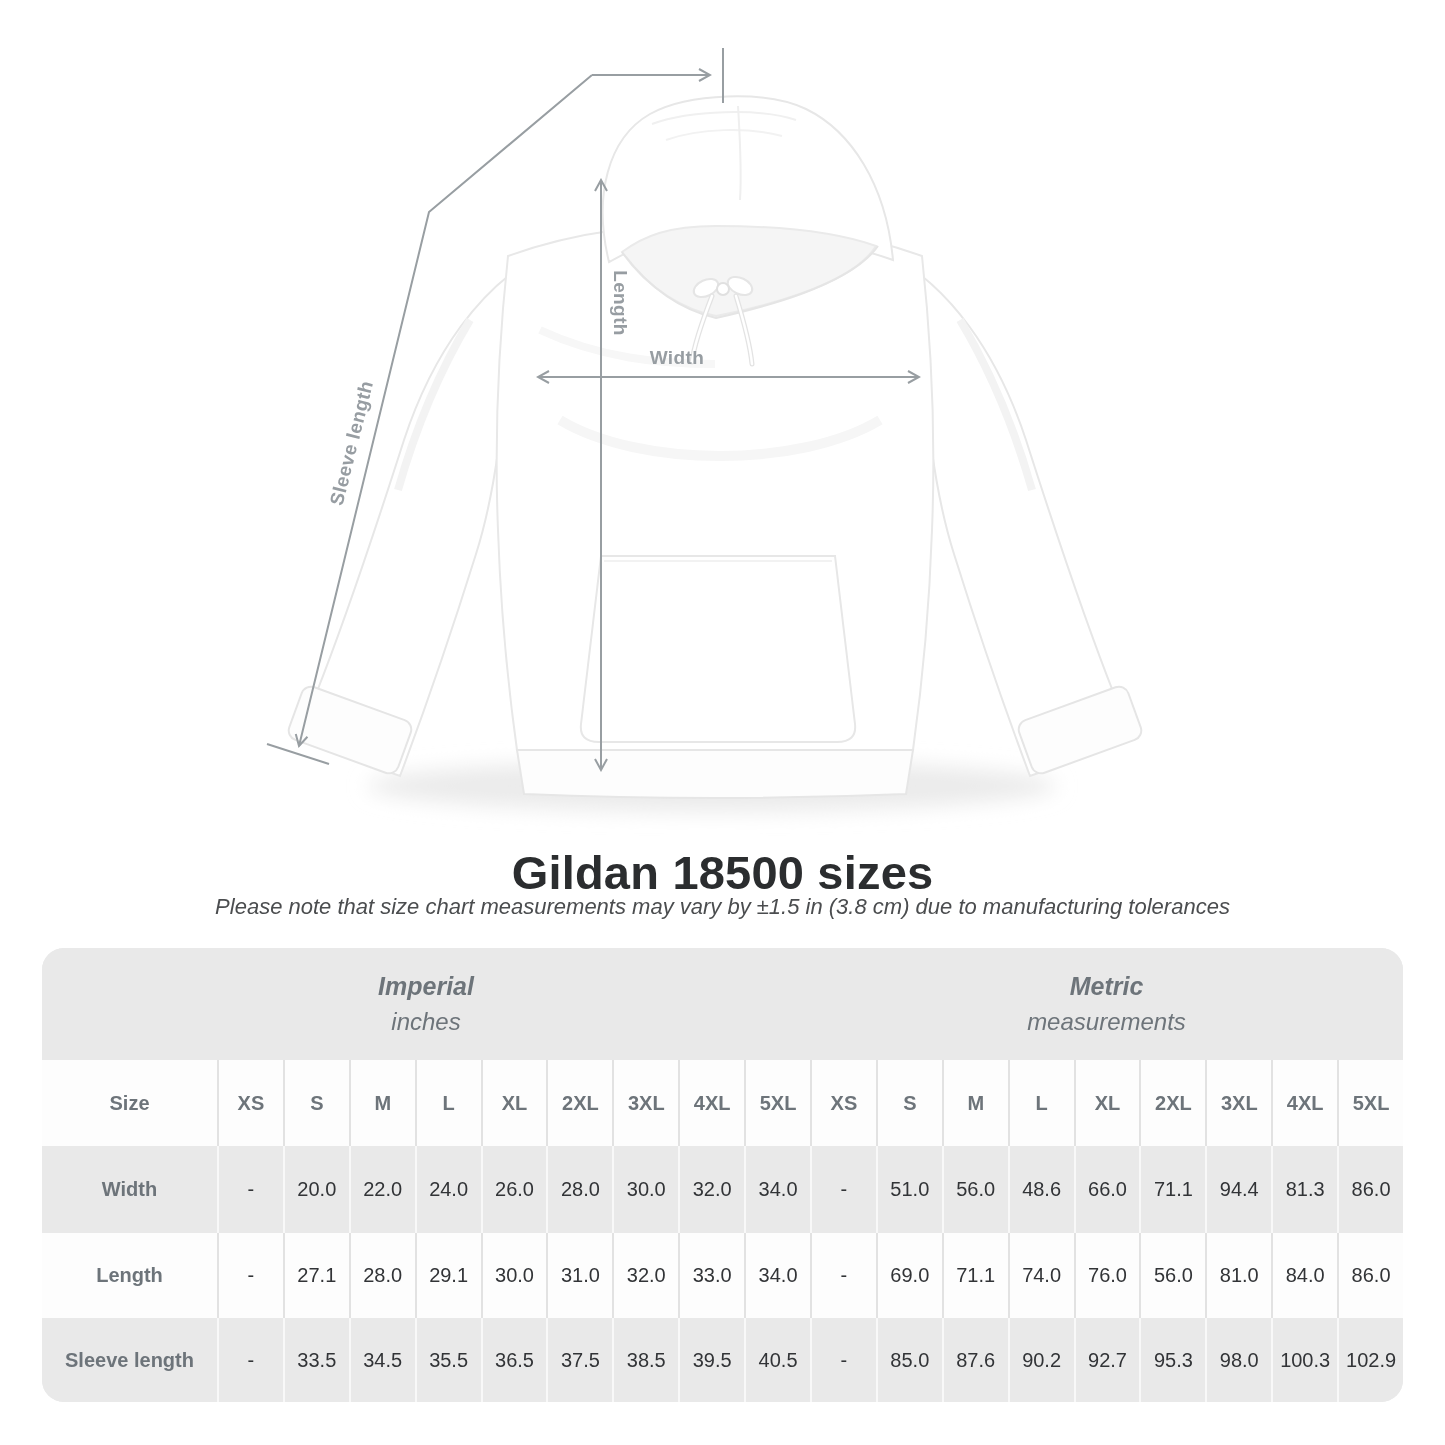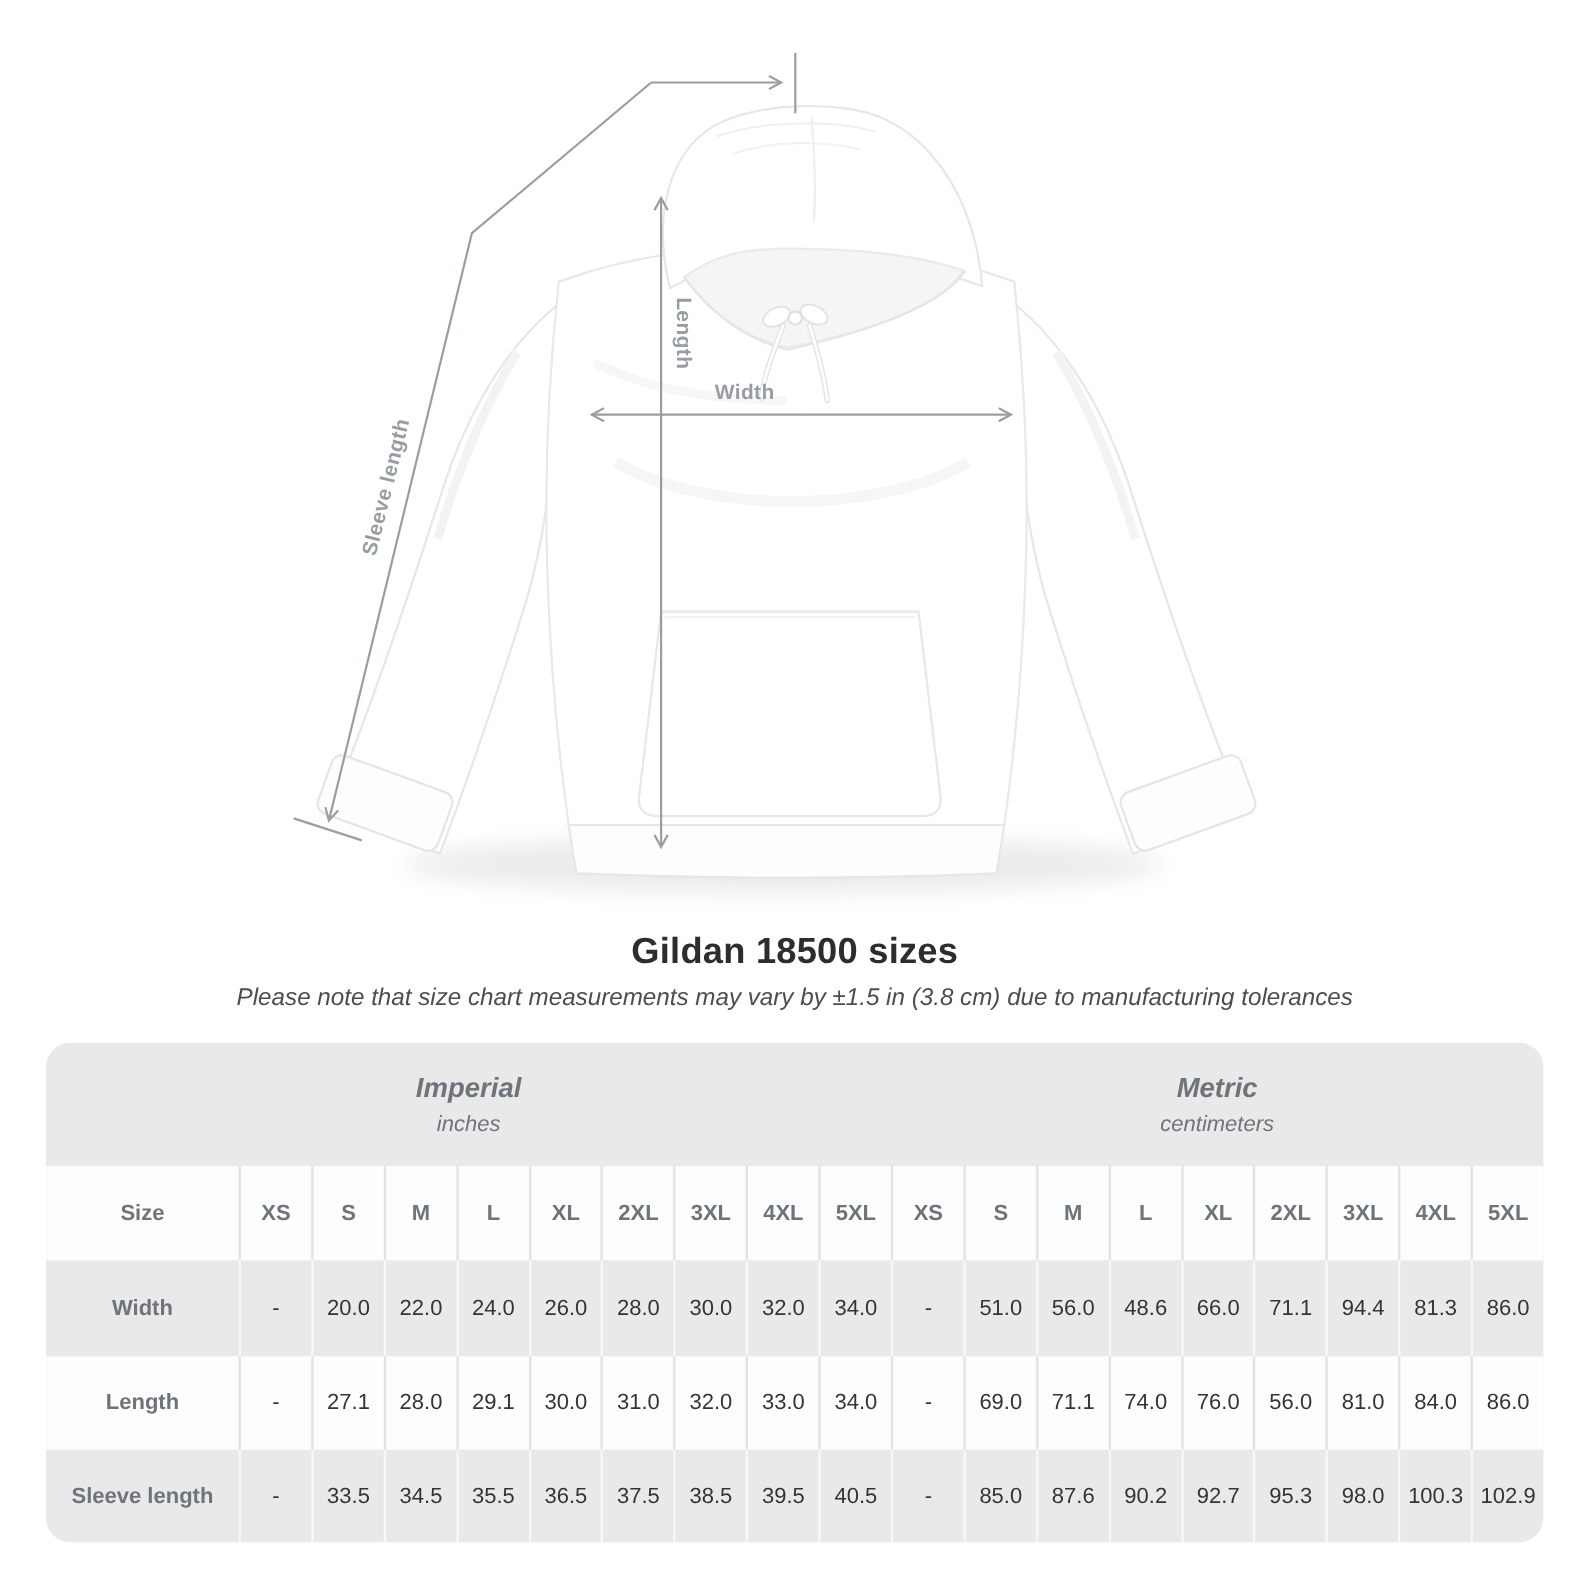--- a/index.html
+++ b/index.html
@@ -8,33 +8,33 @@
   
   .diagram{position:absolute;left:0;top:0;width:1445px;height:845px;}
   .diagram svg{position:absolute;left:0;top:0;}
   .measure-label{position:absolute;color:#979da2;font-weight:700;font-size:19px;
                  letter-spacing:.4px;white-space:nowrap;}
   .width-label{left:677px;top:358px;transform:translate(-50%,-50%);}
   .length-label{left:620px;top:303px;transform:translate(-50%,-50%) rotate(90deg);}
   .sleeve-label{left:352px;top:443px;transform:translate(-50%,-50%) rotate(-76deg);}
   
   .title{position:absolute;left:0;top:845px;width:100%;margin:0;text-align:center;
-         font-size:33px;font-weight:700;color:#2b2d2f;letter-spacing:.2px;}
+         font-size:47px;font-weight:700;color:#2b2d2f;letter-spacing:.2px;}
   .note{position:absolute;left:0;top:894px;width:100%;margin:0;text-align:center;
         font-style:italic;font-size:22px;color:#4b4d4f;}
   
   .size-table{position:absolute;left:42px;top:948px;width:1361px;border-radius:22px;
               overflow:hidden;background:#e9e9e9;}
   .group-row{display:flex;height:112px;background:#e9e9e9;}
   .group{display:flex;flex-direction:column;justify-content:center;align-items:center;
          gap:7px;text-align:center;}
   .group.imperial{width:768px;text-align:center;}
   .group.metric{flex:1;}
   .group-title{font-size:25px;font-weight:700;font-style:italic;color:#6d747a;}
-  .group-sub{font-size:20px;font-style:italic;color:#6d747a;}
+  .group-sub{font-size:24px;font-style:italic;color:#6d747a;}
   .grid{display:grid;grid-template-columns:175px repeat(18,1fr);}
   .cell{display:flex;align-items:center;justify-content:center;font-size:20px;
         border-left:2px solid transparent;}
   .cell.rowfirst{border-left:none;}
   .cell.white{background:#fdfdfd;border-left-color:#e2e2e2;}
   .cell.white.rowfirst{border-left-color:transparent;}
   .cell.gray{background:#e9e9e9;border-left-color:#f8f8f8;}
   .cell.gray.rowfirst{border-left-color:transparent;}
   .cell.hdr{font-weight:700;color:#6d747a;}
   .cell.val{color:#323437;}
@@ -124,21 +124,21 @@
   <p class="note">Please note that size chart measurements may vary by ±1.5 in (3.8 cm) due to manufacturing tolerances</p>
 
   <div class="size-table">
     <div class="group-row">
       <div class="group imperial">
         <div class="group-title">Imperial</div>
         <div class="group-sub">inches</div>
       </div>
       <div class="group metric">
         <div class="group-title">Metric</div>
-        <div class="group-sub">centimeters</div>
+        <div class="group-sub">measurements</div>
       </div>
     </div>
     <div class="grid" id="table-grid">
         <div class="cell hdr white rowfirst hr0">Size</div>
         <div class="cell hdr white hr0">XS</div>
         <div class="cell hdr white hr0">S</div>
         <div class="cell hdr white hr0">M</div>
         <div class="cell hdr white hr0">L</div>
         <div class="cell hdr white hr0">XL</div>
         <div class="cell hdr white hr0">2XL</div>

